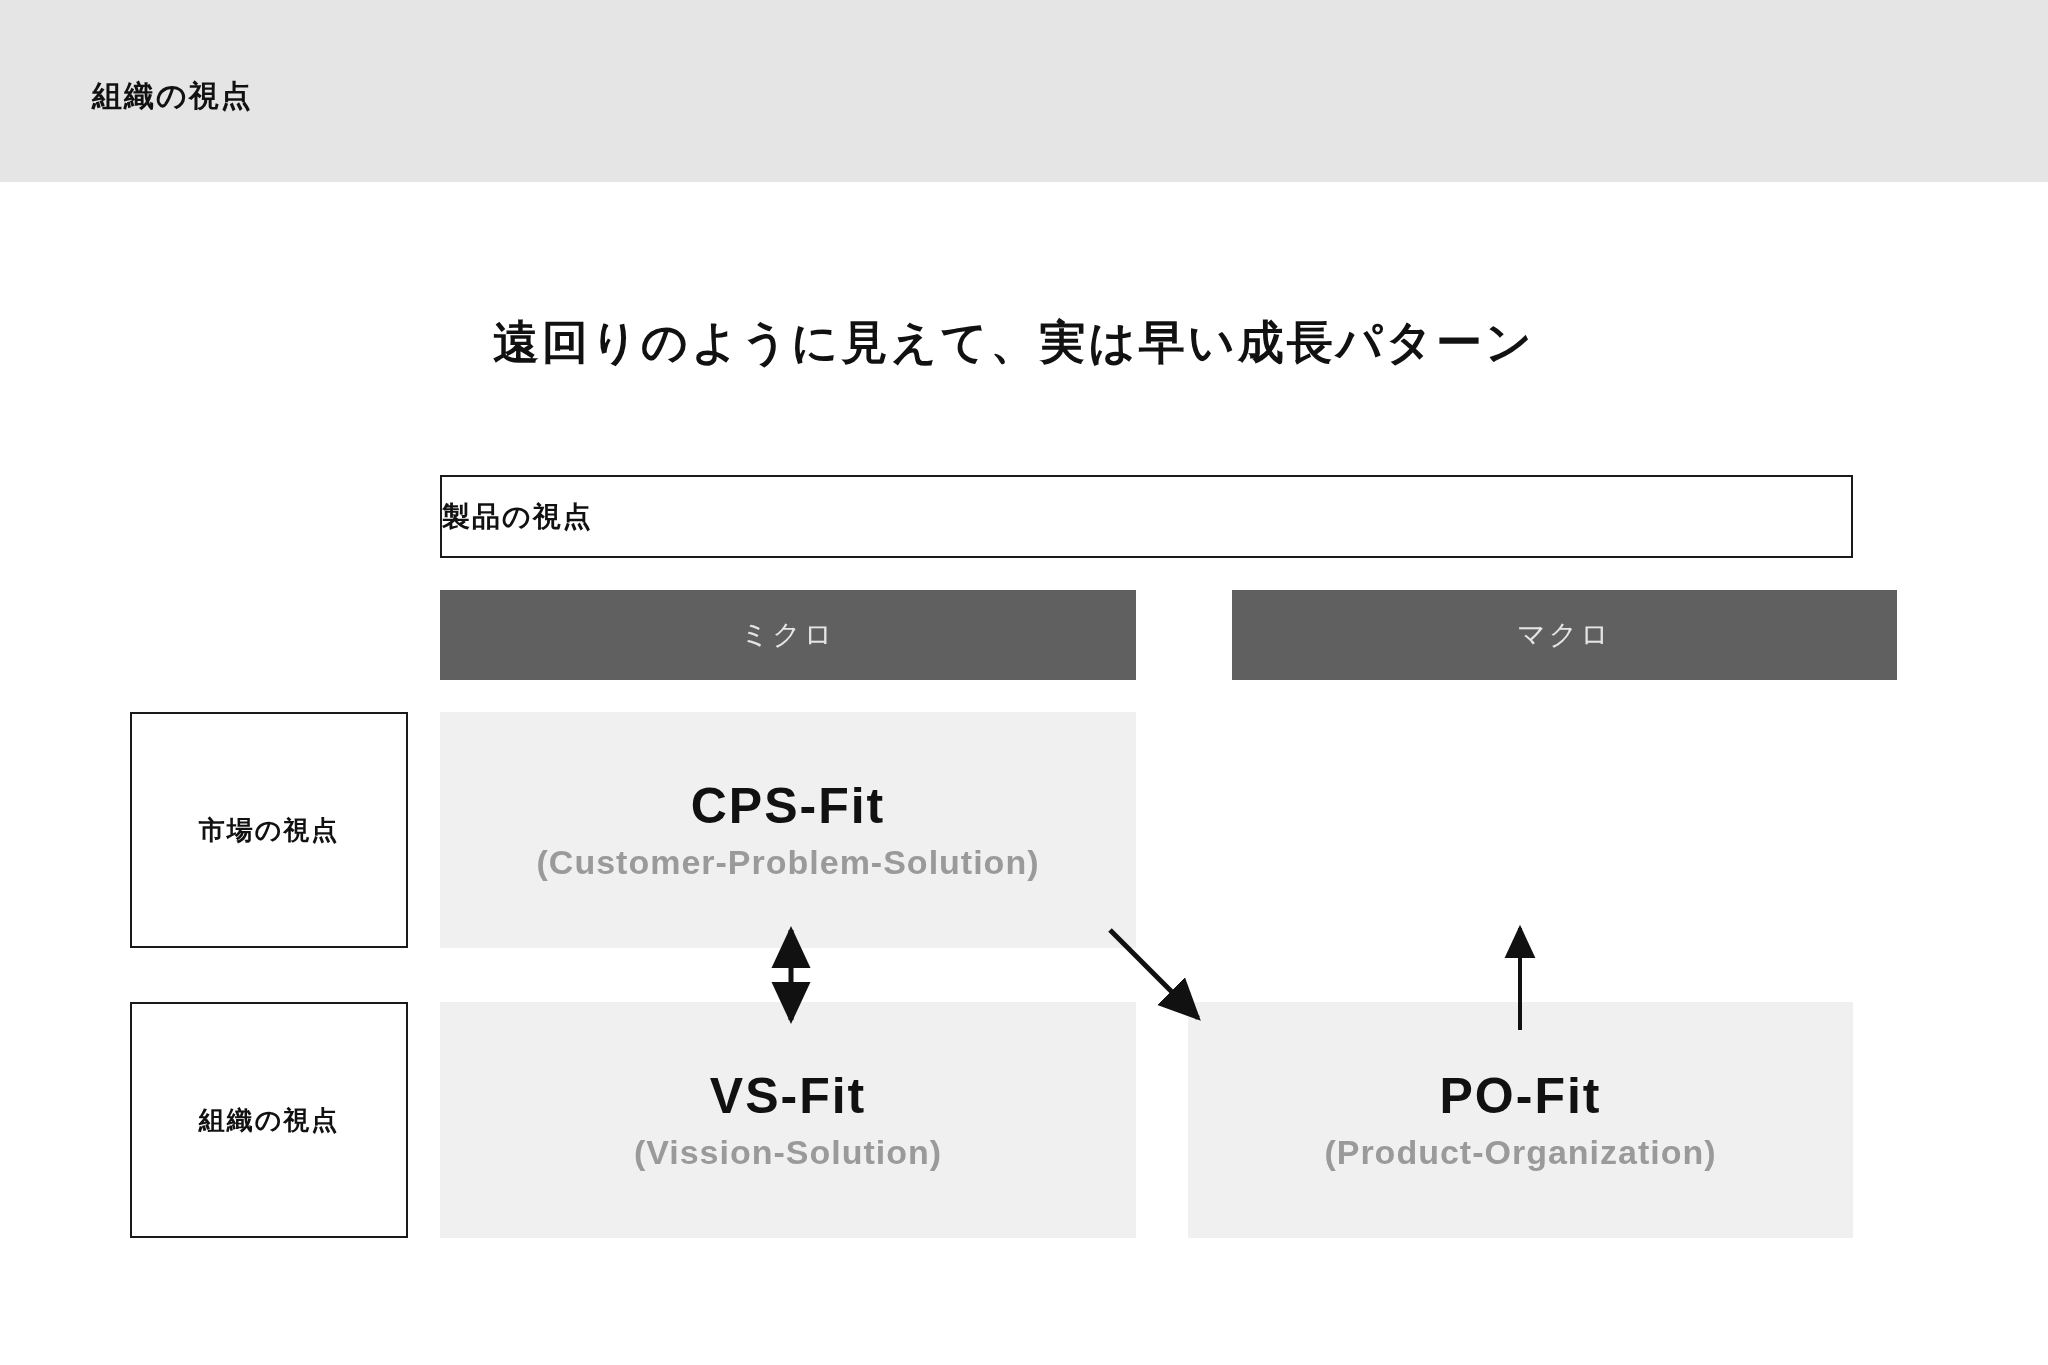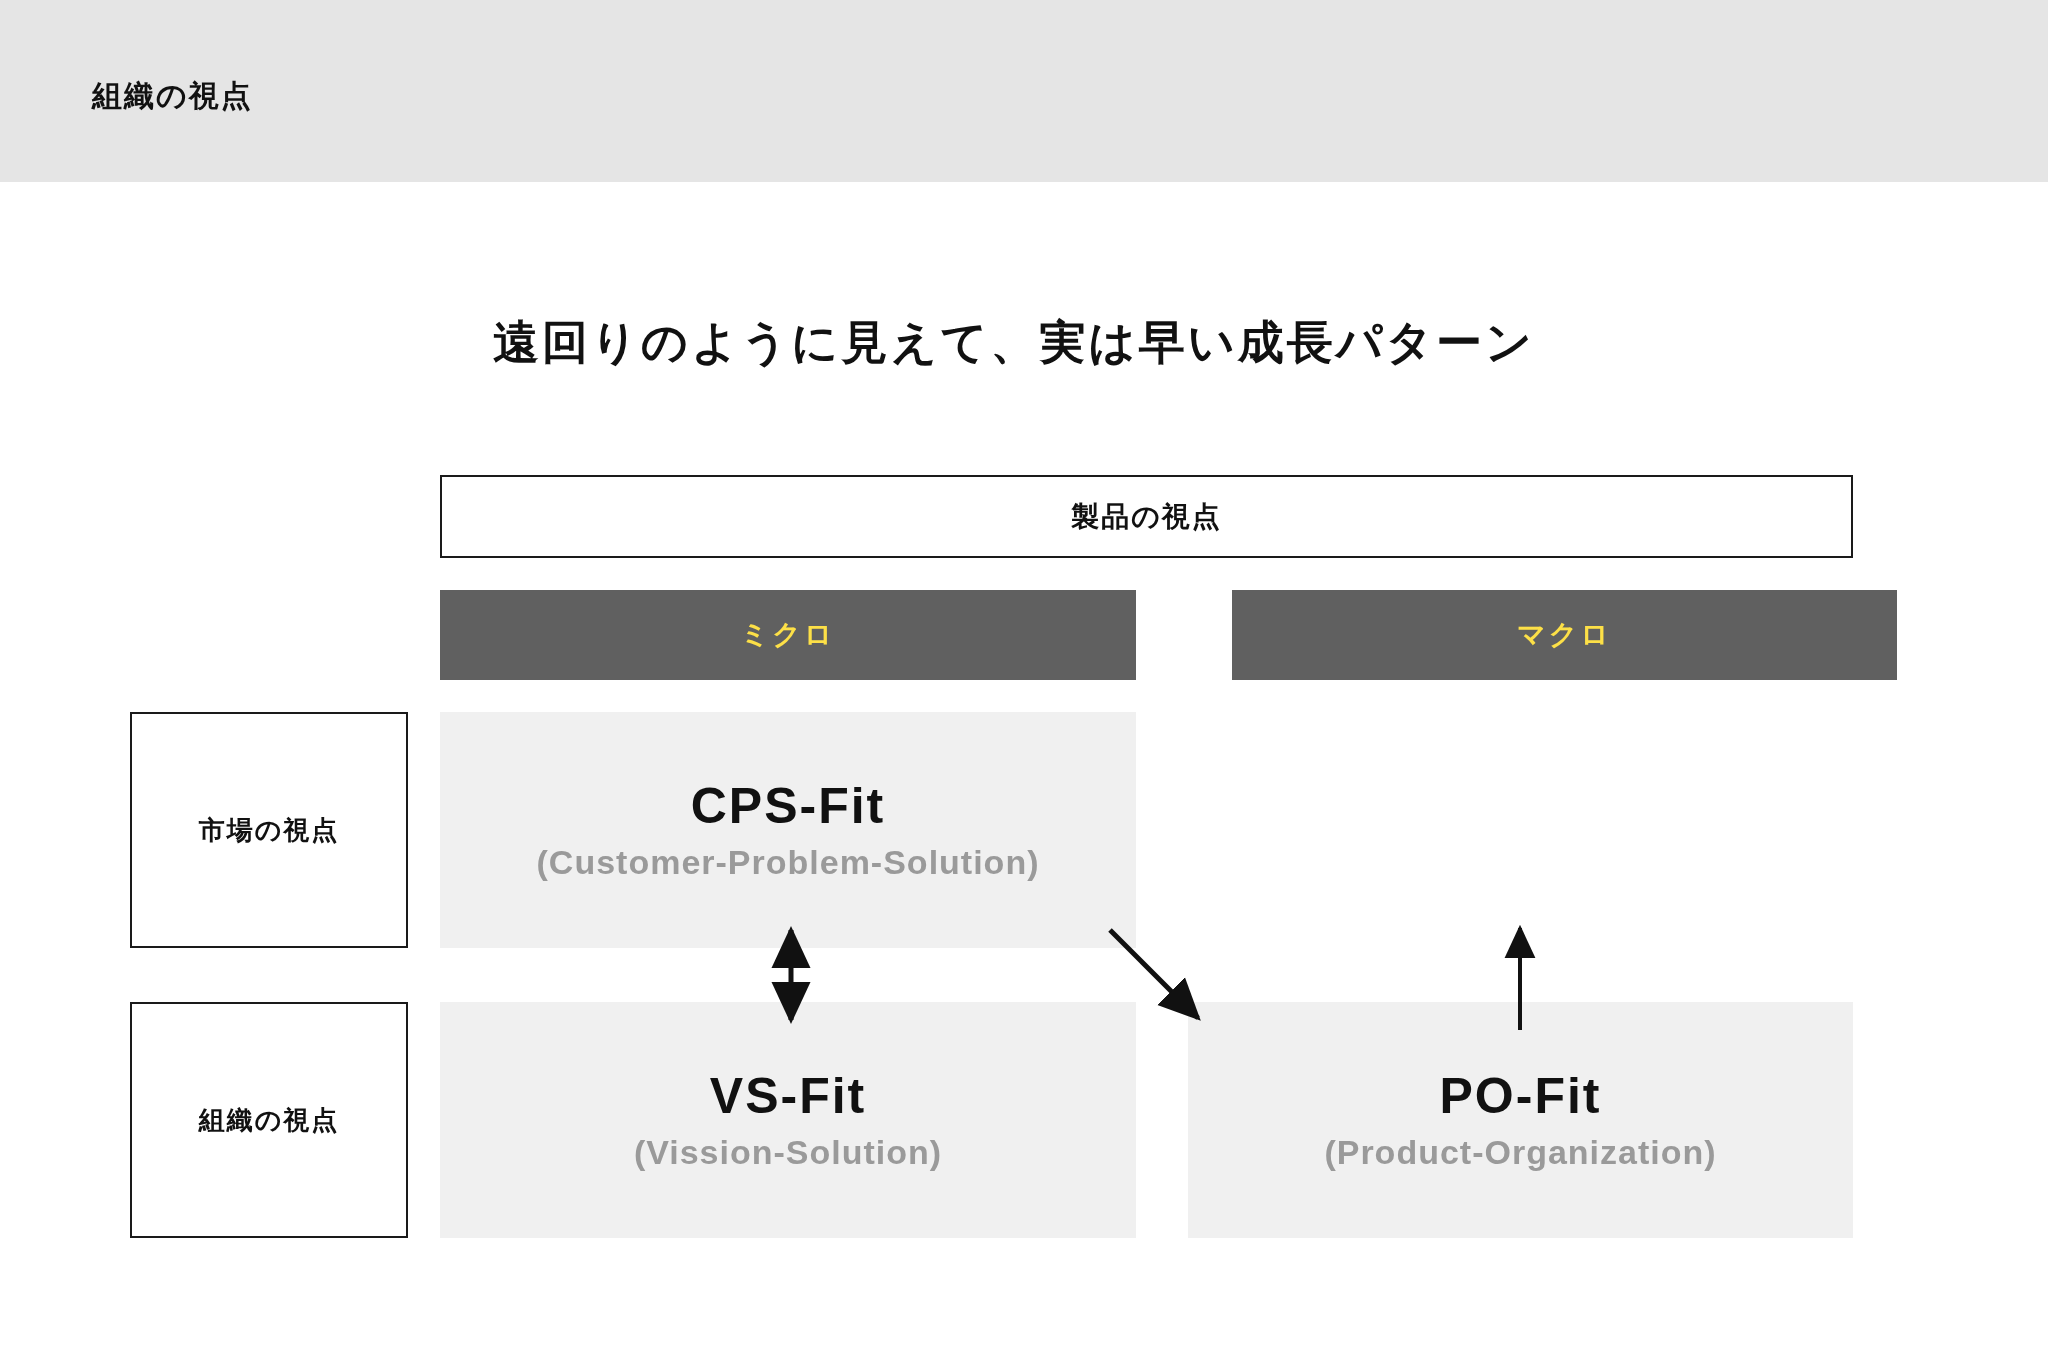--- a/index.html
+++ b/index.html
@@ -34,34 +34,34 @@
     position:absolute;left:0;top:0;width:2048px;height:1365px;
     pointer-events:none;
   }
   .matrix > *{pointer-events:auto;}
 
   
   .product-box{
     position:absolute;left:440px;top:475px;width:1413px;height:83px;
     background:#ffffff;border:2px solid #1a1a1a;
     box-sizing:border-box;
-    display:flex;align-items:center;justify-content:center;
+    display:flex;align-items:center;
   }
   .product-box span{
     font-size:28px;font-weight:bold;color:#111111;letter-spacing:2px;
   }
 
   
   .col-head{
     position:absolute;top:590px;height:90px;
     background:#606060;
     display:flex;align-items:center;justify-content:center;
   }
   .col-head span{
-    font-size:28px;color:#fde047;letter-spacing:3px;font-weight:bold;
+    font-size:28px;color:#e5e5e5;letter-spacing:3px;font-weight:normal;
   }
   .col-head.micro{left:440px;width:696px;}
   .col-head.macro{left:1188px;width:665px;margin-left:44px;}
 
   
   .row-label{
     position:absolute;left:130px;width:278px;
     background:#ffffff;border:2px solid #1a1a1a;box-sizing:border-box;
     display:flex;align-items:center;justify-content:center;
   }

